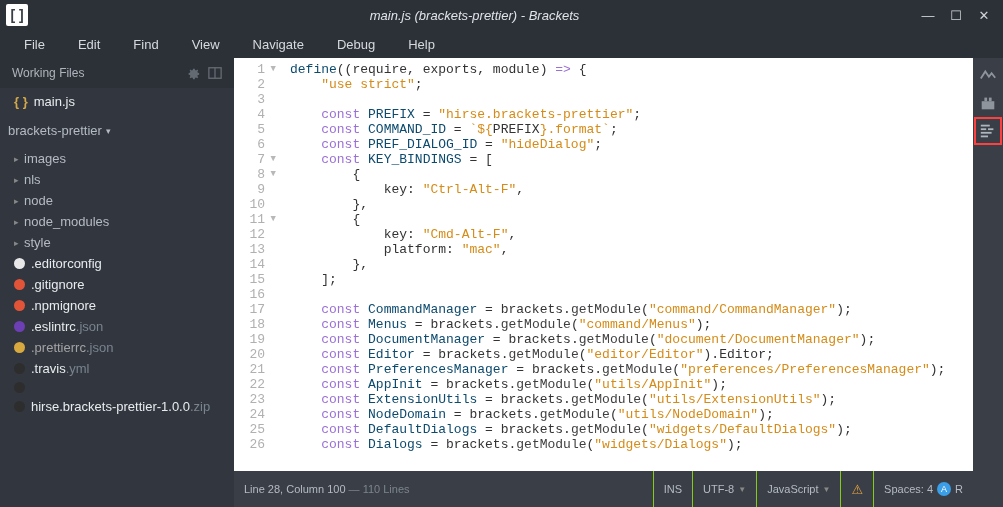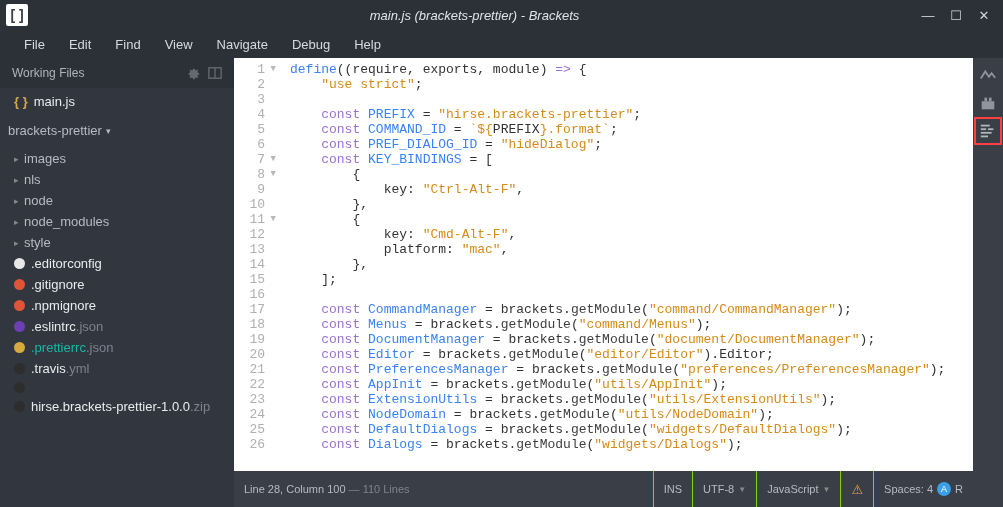--- a/index.html
+++ b/index.html
@@ -3,21 +3,21 @@
 <meta charset="utf-8">
 <style>
 * { margin: 0; padding: 0; box-sizing: border-box; }
 body { font-family: "Segoe UI", Arial, sans-serif; font-size: 13px; background: #1e2228; color: #b0b6bd; width: 1003px; height: 507px; overflow: hidden; display: flex; flex-direction: column; }
 .titlebar { height: 30px; background: #2c3138; display: flex; align-items: center; padding: 0 4px; }
 .app-icon { width: 22px; height: 22px; background: #fff; border-radius: 2px; display: flex; align-items: center; justify-content: center; margin-left: 2px; }
 .app-icon-inner { color: #3a3f47; font-weight: bold; font-size: 14px; }
 .title { flex: 1; text-align: center; color: #e0e3e7; font-size: 13px; font-style: italic; }
 .win-controls { display: flex; gap: 14px; padding-right: 8px; }
 .win-btn { width: 14px; height: 14px; color: #d0d3d7; cursor: pointer; display:flex;align-items:center;justify-content:center;font-size:13px;}
-.menubar { height: 28px; background: #2c3138; display: flex; align-items: center; padding: 0 14px; gap: 4px; }
+.menubar { height: 28px; background: #2c3138; display: flex; align-items: center; padding: 0 14px; gap: 13px; }
 .menu-item { padding: 4px 10px; color: #d6dade; cursor: pointer; }
 .main { flex: 1; display: flex; min-height: 0; border-radius: 11px; }
 .sidebar { width: 234px; background: #32373f; display: flex; flex-direction: column; overflow: hidden; }
 .panel-header { height: 30px; display: flex; align-items: center; padding: 0 12px; color: #aeb4bb; font-size: 12px; background: #2c3138; }
 .panel-header .sp { flex: 1; }
 .gear-icon, .split-icon { width: 14px; height: 14px; margin-left: 8px; opacity: 0.6; }
 .working-file { display: flex; align-items: center; padding: 6px 14px; color: #e8ebee; }
 .wf-brace { color: #d4a94a; font-weight: bold; margin-right: 6px; font-size: 13px; }
 .project-header { padding: 8px 8px; color: #b5bbc2; font-size: 13px; display:flex; align-items:center; }
 .dropdown-caret { margin-left: 4px; font-size: 9px; }
@@ -29,21 +29,21 @@
 .fext { color: #7a838e; }
 .editor-area { flex: 1; display: flex; min-width: 0; }
 .editor { flex: 1; background: #fff; display: flex; flex-direction: column; min-width: 0; }
 .code-wrap { flex: 1; display: flex; overflow: hidden; font-family: Consolas, "Courier New", monospace; font-size: 13px; line-height: 15px; }
 .gutter { width: 46px; background: #fff; color: #b0b0b0; text-align: right; padding: 4px 4px 0 0; user-select:none; }
 .gutter-line { height: 15px; display:flex; justify-content:flex-end; align-items:center; }
 .fold { color: #b8b8b8; font-size: 9px; margin-left: 3px; width:8px; display:inline-block; }
 .code { flex: 1; padding: 4px 0 0 10px; color: #333; white-space: pre; overflow: hidden; }
 .code-line { height: 15px; }
 .kw { color: #9a6fd6; }
-.def { color: #3b82f6; }
+.def { color: #0c4a6e; }
 .str { color: #d58b17; }
 .punc { color: #333; }
 .prop { color: #333; }
 .ident { color: #333; }
 .meth { color: #404040; }
 .statusbar { height: 36px; background: #3a3f47; display: flex; align-items: center; font-size: 11px; color: #b5bbc2; }
 .status-left { padding: 0 10px; flex: 1; }
 .status-dim { color: #7c848d; }
 .status-seg { padding: 0 10px; border-left: 1px solid #84cc16; height: 100%; display: flex; align-items: center; cursor:pointer; }
 .caret-dn { font-size: 8px; margin-left: 4px; color: #888; }
@@ -138,21 +138,21 @@
         <div class="tree-item">
           <span class="dot" style="background:#e25438"></span>
           <span class="fname"><span style="color:#e8ebee">.npmignore</span><span class="fext"></span></span>
         </div>
         <div class="tree-item">
           <span class="dot" style="background:#6c3fb5"></span>
           <span class="fname"><span style="color:#e8ebee">.eslintrc</span><span class="fext">.json</span></span>
         </div>
         <div class="tree-item">
           <span class="dot" style="background:#d8a93e"></span>
-          <span class="fname"><span style="color:#14b8a6">.prettierrc</span><span class="fext">.json</span></span>
+          <span class="fname"><span style="color:#a3a3a3">.prettierrc</span><span class="fext">.json</span></span>
         </div>
         <div class="tree-item">
           <span class="dot" style="background:#2d2d2d"></span>
           <span class="fname"><span style="color:#e8ebee">.travis</span><span class="fext">.yml</span></span>
         </div>
         <div class="tree-item">
           <span class="dot" style="background:#2d2d2d"></span>
         </div>
         <div class="tree-item">
           <span class="dot" style="background:#2d2d2d"></span>

